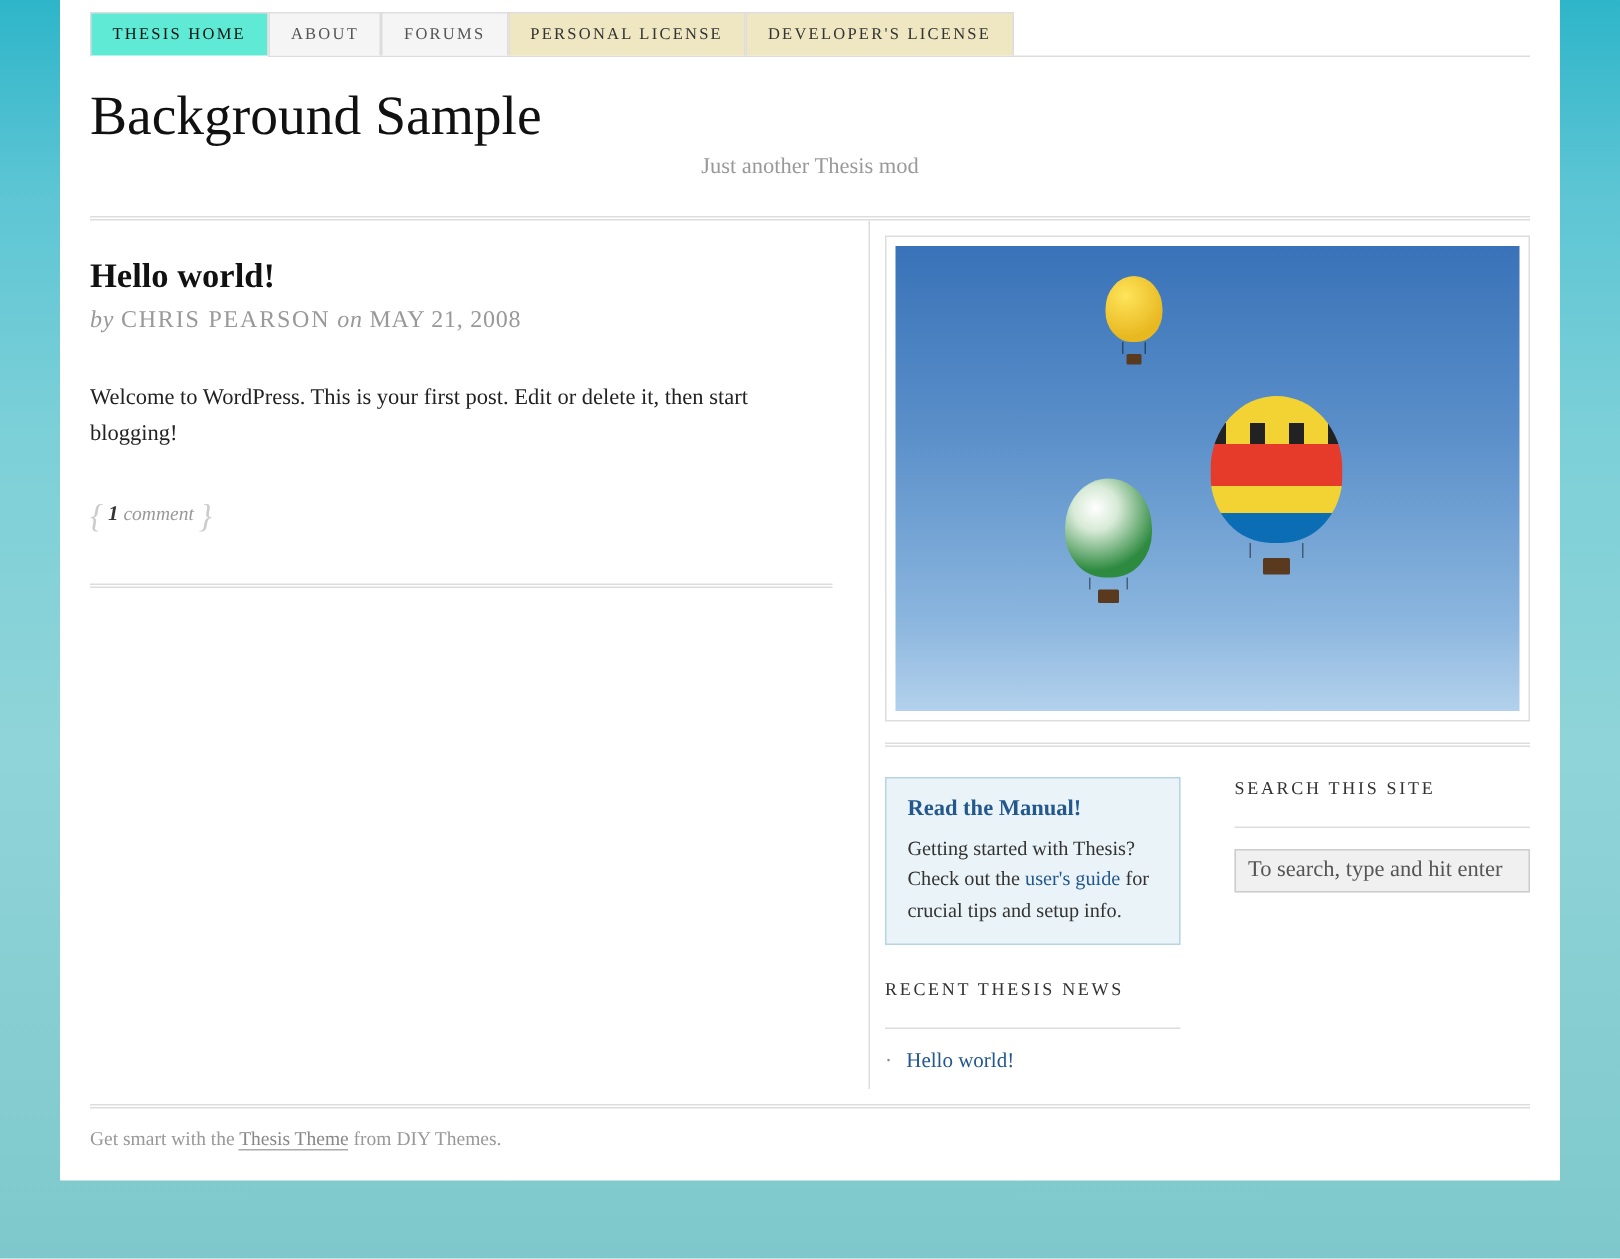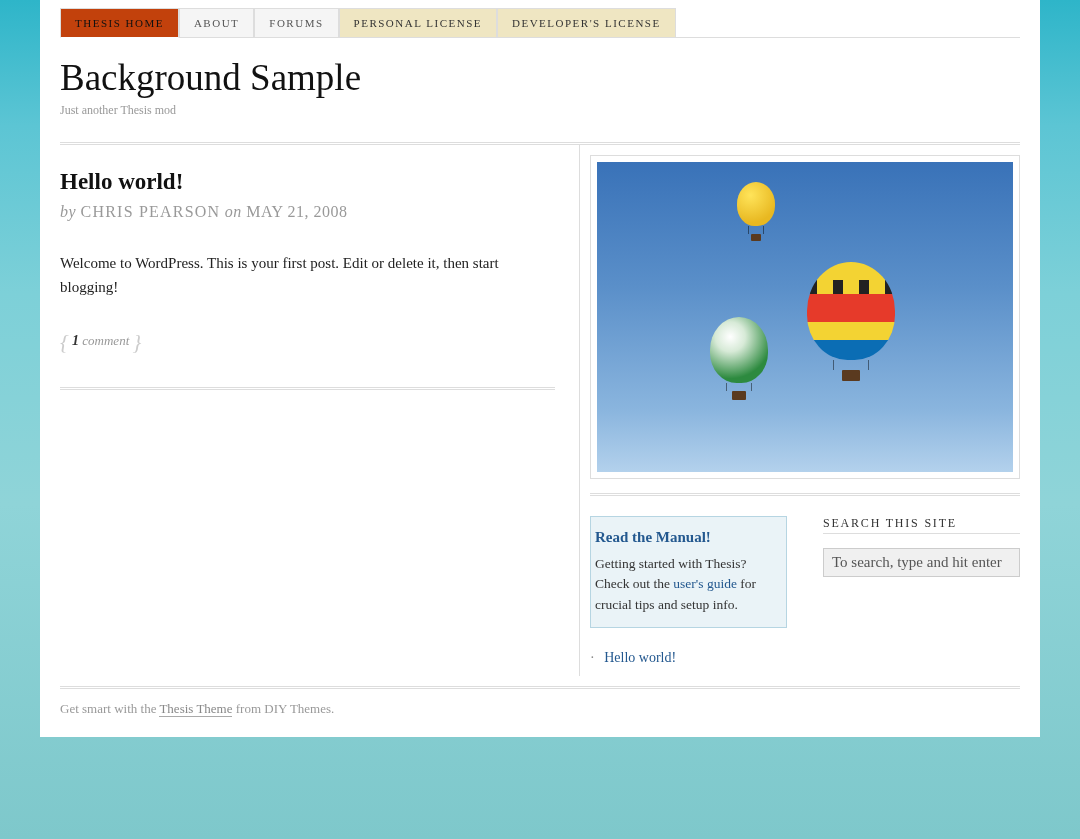--- a/index.html
+++ b/index.html
@@ -25,42 +25,43 @@
       font-size: 11px;
       letter-spacing: 1.5px;
       color: #555;
       border: 1px solid #ddd;
       border-bottom: none;
       margin-right: 0;
       cursor: pointer;
       background: #f5f5f5;
     }
     .nav-item.active {
-      background: #c2410c;
+      background: #5eead4;
       color: #111;
       border-bottom: 1px solid #fff;
       margin-bottom: -1px;
     }
     .nav-item.highlight {
       background: #efe6c2;
       color: #333;
       text-align: right;
     }
     .header {
       margin-bottom: 24px;
     }
     .site-title {
       font-size: 37px;
       font-weight: normal;
       color: #111;
       margin-bottom: 4px;
     }
     .tagline {
-      font-size: 12px;
+      font-size: 15px;
       color: #999;
+      text-align: center;
     }
     .divider {
       height: 3px;
       border-top: 1px solid #ddd;
       border-bottom: 1px solid #ddd;
       margin-bottom: 0;
     }
     .columns {
       display: flex;
     }
@@ -145,28 +146,28 @@
     .sidebar-row {
       display: flex;
       gap: 36px;
     }
     .scol { flex: 1; }
     .widget-title {
       font-size: 12px;
       letter-spacing: 1.8px;
       color: #333;
       border-bottom: 1px solid #ddd;
-      padding-bottom: 2px;
+      padding-bottom: 18px;
       margin-bottom: 14px;
       font-family: Georgia, serif;
     }
     .manual {
       border: 1px solid #b6d5e2;
       background: #eaf3f7;
-      padding: 12px 4px;
+      padding: 12px 14px;
       margin-bottom: 22px;
     }
     .manual-title {
       font-size: 15px;
       font-weight: bold;
       color: #23588f;
       margin-bottom: 8px;
     }
     .manual-body {
       font-size: 13.5px;
@@ -268,20 +269,21 @@
       <div class="divider"></div>
 
       <div class="sidebar-row" style="margin-top:20px">
         <div class="scol">
           <div class="manual">
             <div class="manual-title">Read the Manual!</div>
             <div class="manual-body">
               <span>Getting started with Thesis? Check out the </span><a href="#">user's guide</a><span> for crucial tips and setup info.</span>
             </div>
           </div>
+          <div class="widget-title">RECENT THESIS NEWS</div>
           <div class="news-item">
             <span class="dot">·</span>
             <a href="#">Hello world!</a>
           </div>
         </div>
         <div class="scol">
           <div class="widget-title">SEARCH THIS SITE</div>
           <input class="search-input" type="text" value="To search, type and hit enter" style="">
         </div>
       </div>

